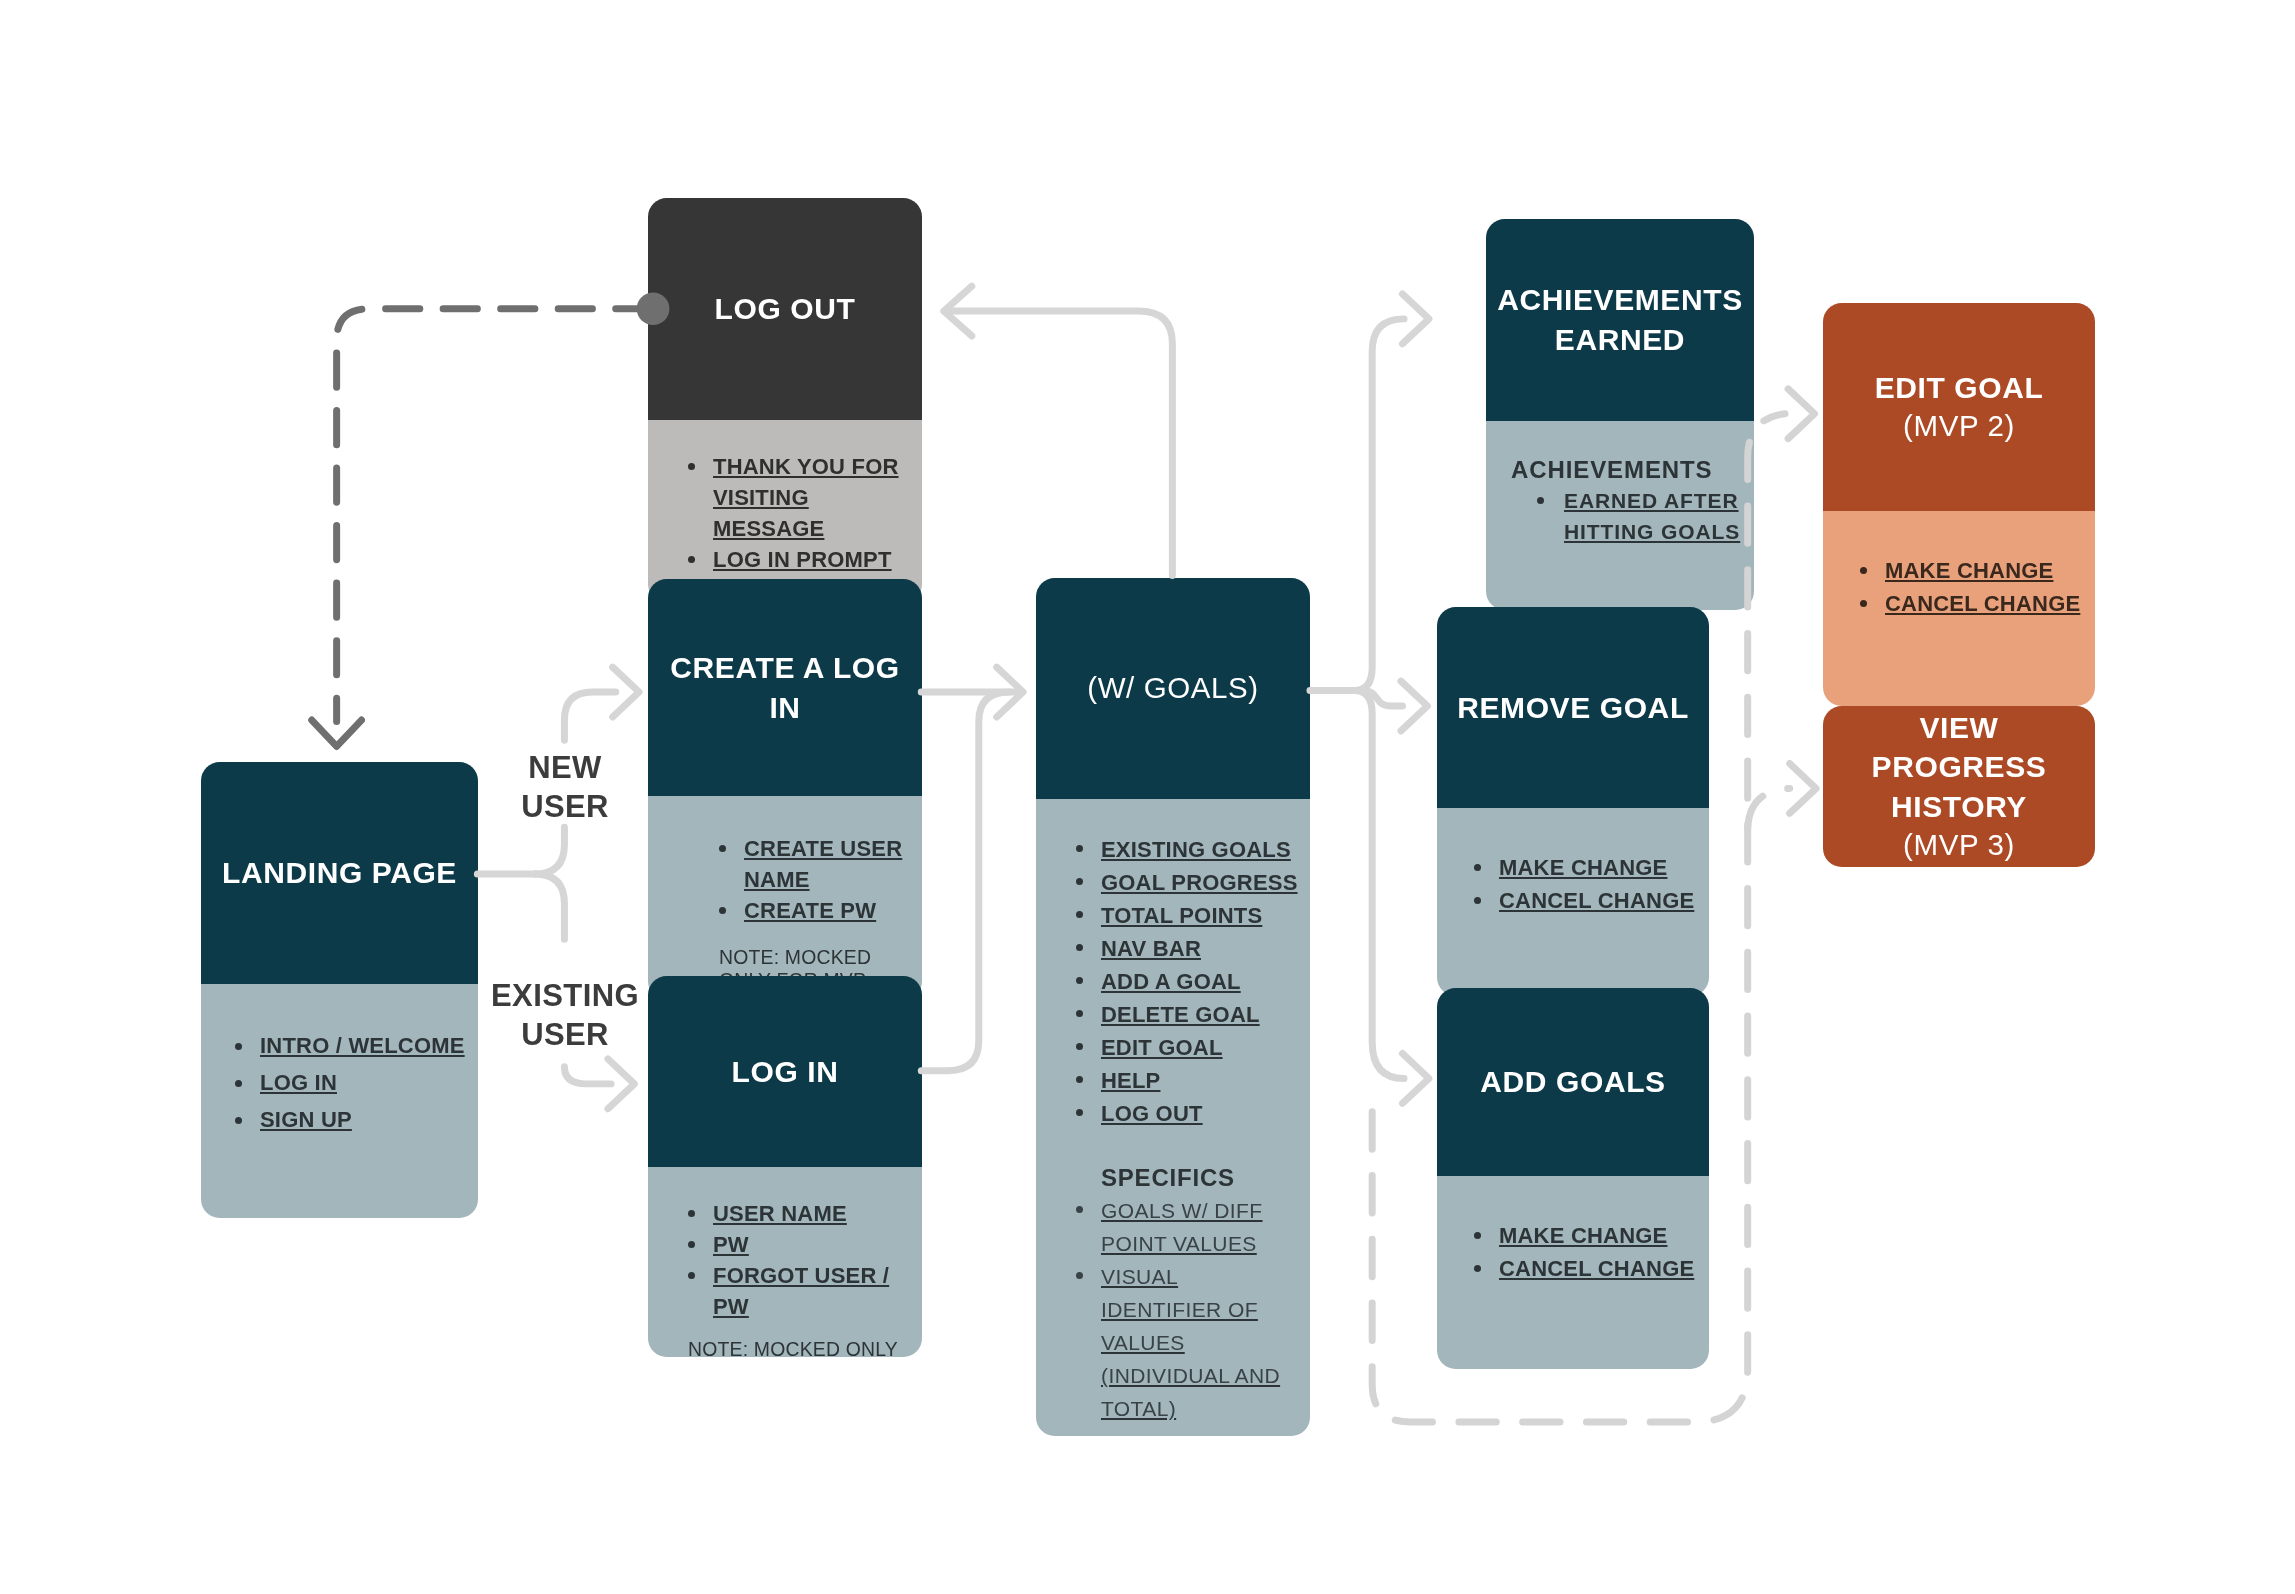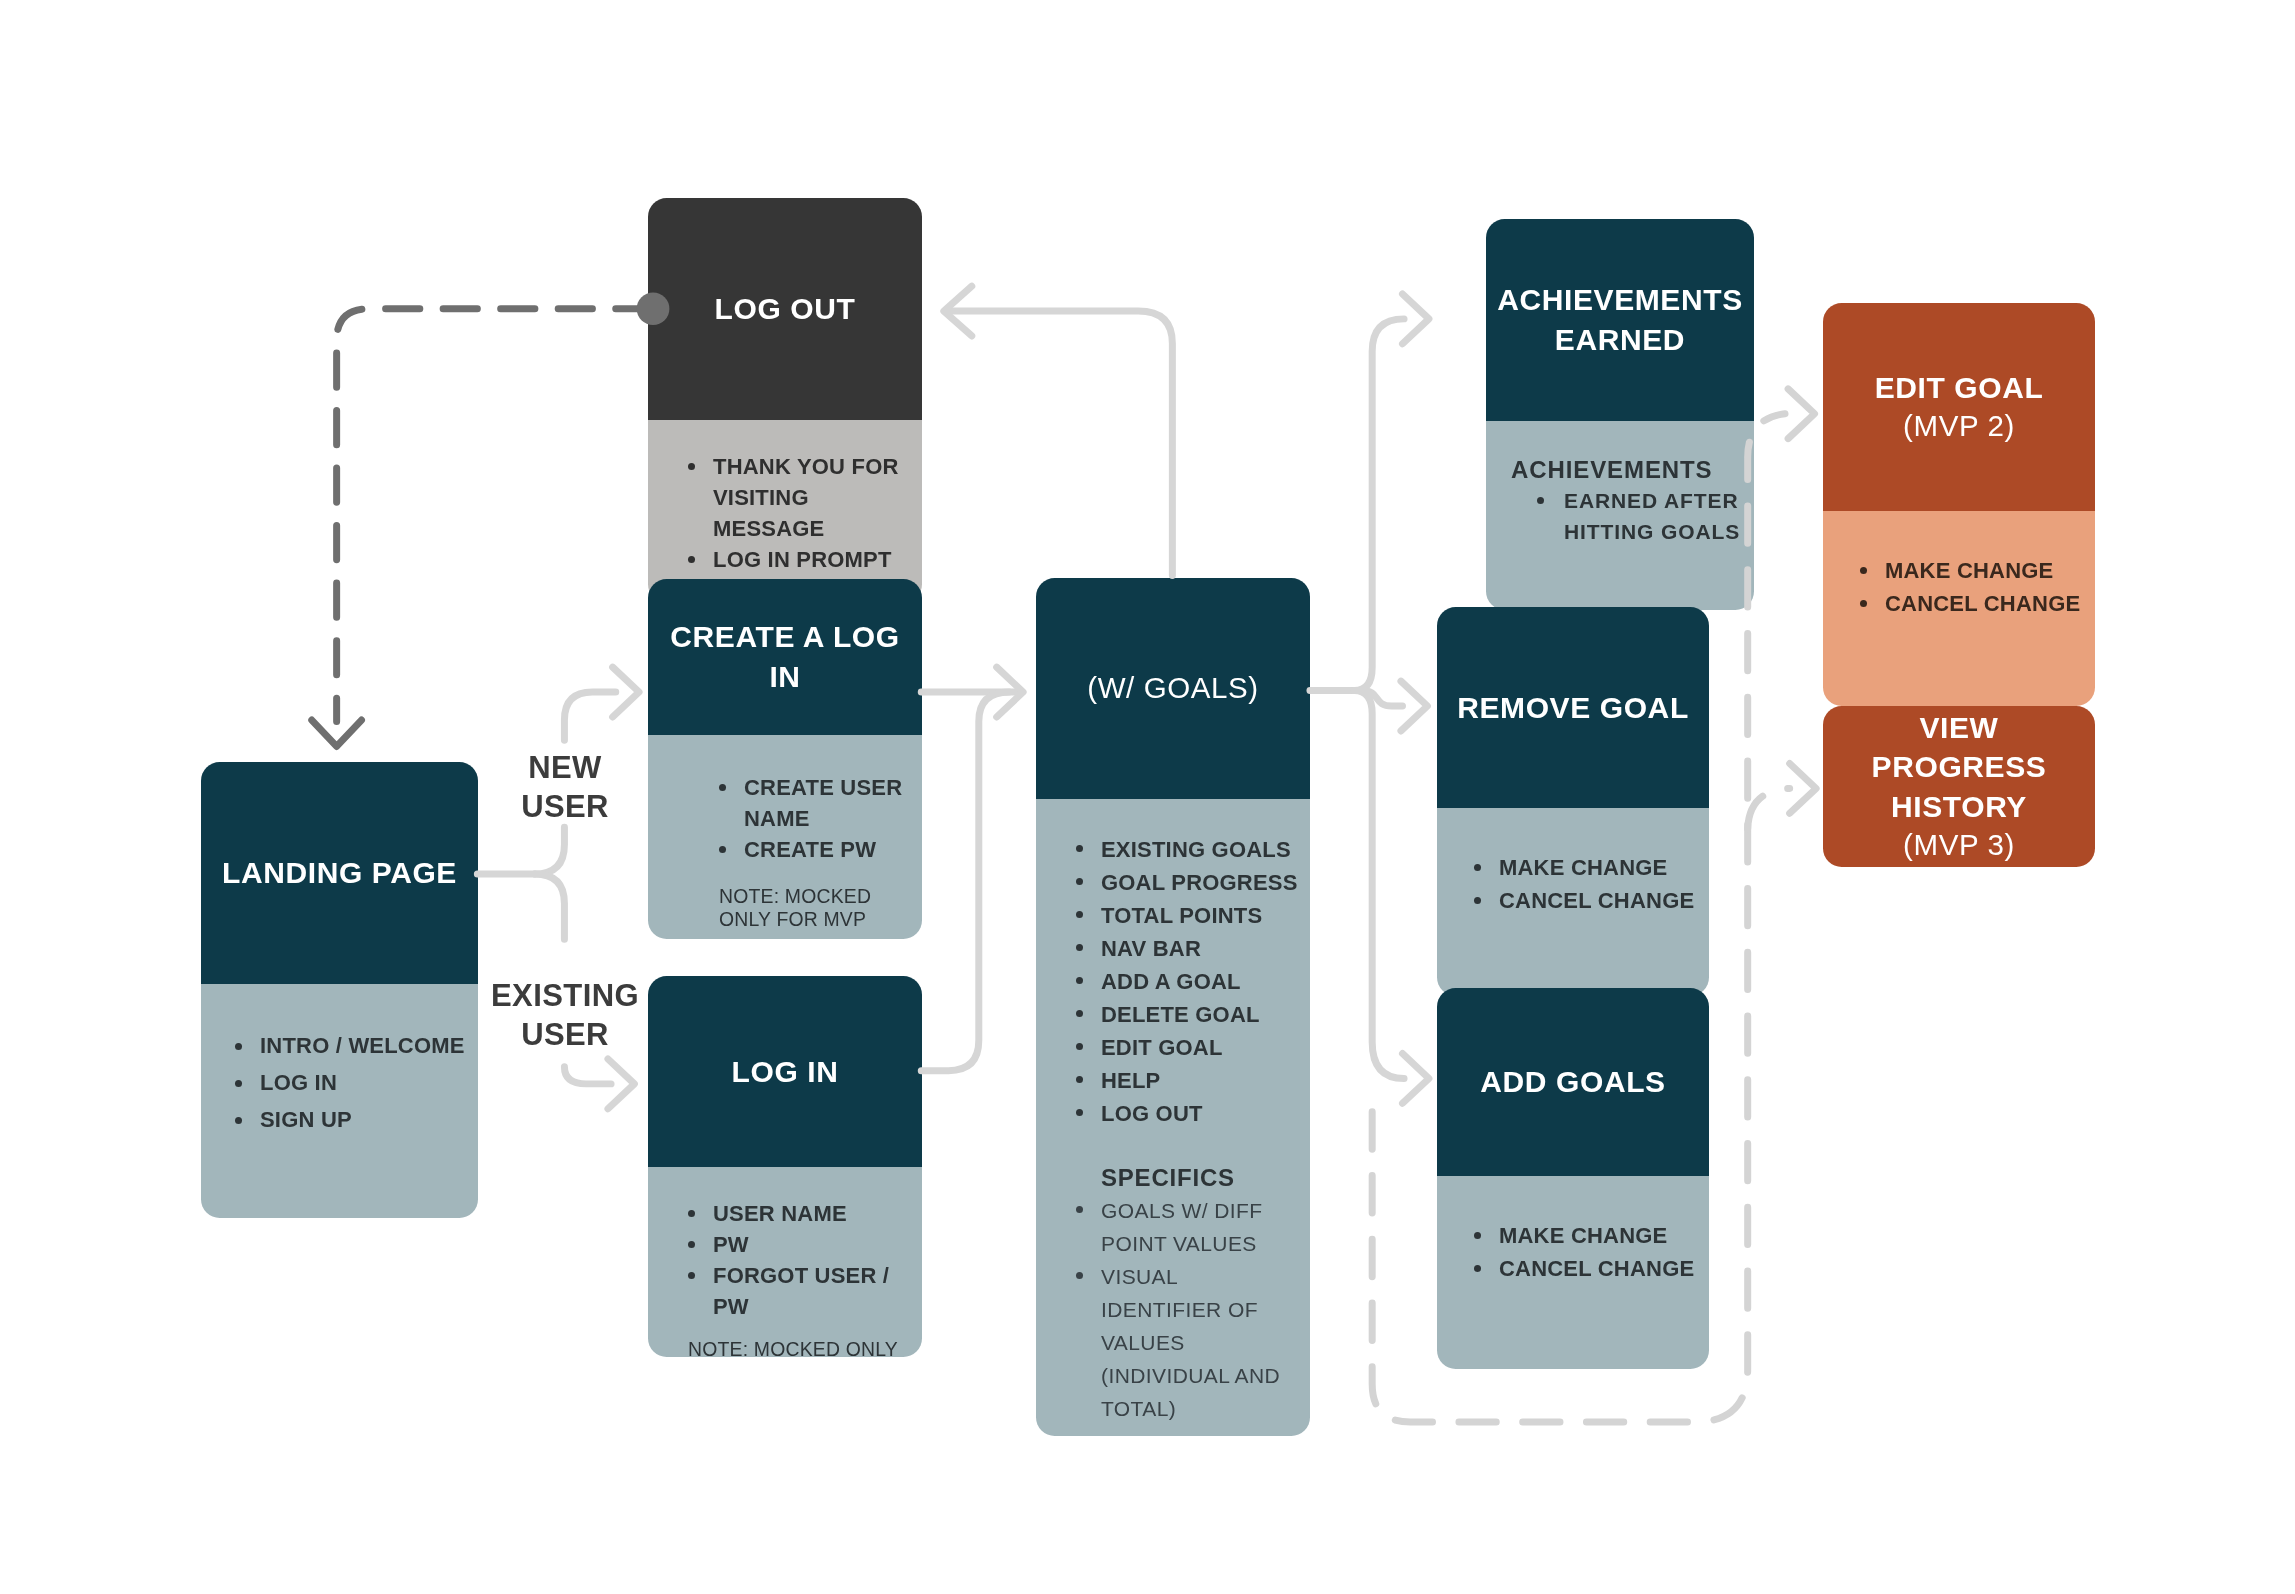--- a/index.html
+++ b/index.html
@@ -31,21 +31,21 @@
   .teal-body{background:#a2b6bb}
   .charcoal{background:#363636}
   .charcoal-body{background:#bcbbb9}
   .rust{background:#ad4a26}
   .rust-body{background:#e9a17c}
 
   .bod{color:#2d3437;}
   .rust-body{color:#3a281d;}
   .charcoal-body{color:#2f2f2f;}
 
-  ul.blist{list-style:none;margin:0;padding:0;}
+  ul.blist{list-style:none;margin:0;padding:0;text-decoration:underline;}
   ul.blist li{
     position:relative;font-weight:700;font-size:22px;line-height:31px;
     padding-left:65px;padding-right:11px;letter-spacing:0.2px;
   }
   ul.blist li::before{
     content:"";position:absolute;left:40px;top:12.4px;width:7px;height:7px;border-radius:50%;
     background:currentColor;
   }
   .note{
     font-weight:400;font-size:19.4px;letter-spacing:0.2px;margin-top:20px;padding-left:40px;
@@ -111,21 +111,21 @@
     </div>
     <div class="bod charcoal-body pad-top-40" style="height:152px">
       <ul class="blist">
         <li>THANK YOU FOR VISITING MESSAGE</li>
         <li>LOG IN PROMPT</li>
       </ul>
     </div>
   </div>
 
   <div class="node" style="left:648px;top:579px;width:274px">
-    <div class="hdr teal" style="height:156px">
+    <div class="hdr teal" style="height:217px">
       <div class="title">CREATE A LOG IN</div>
     </div>
     <div class="bod teal-body pad-top-48" style="height:167px">
       <ul class="blist">
         <li>CREATE USER NAME</li>
         <li>CREATE PW</li>
       </ul>
       <div class="note">NOTE: MOCKED ONLY FOR MVP</div>
     </div>
   </div>

